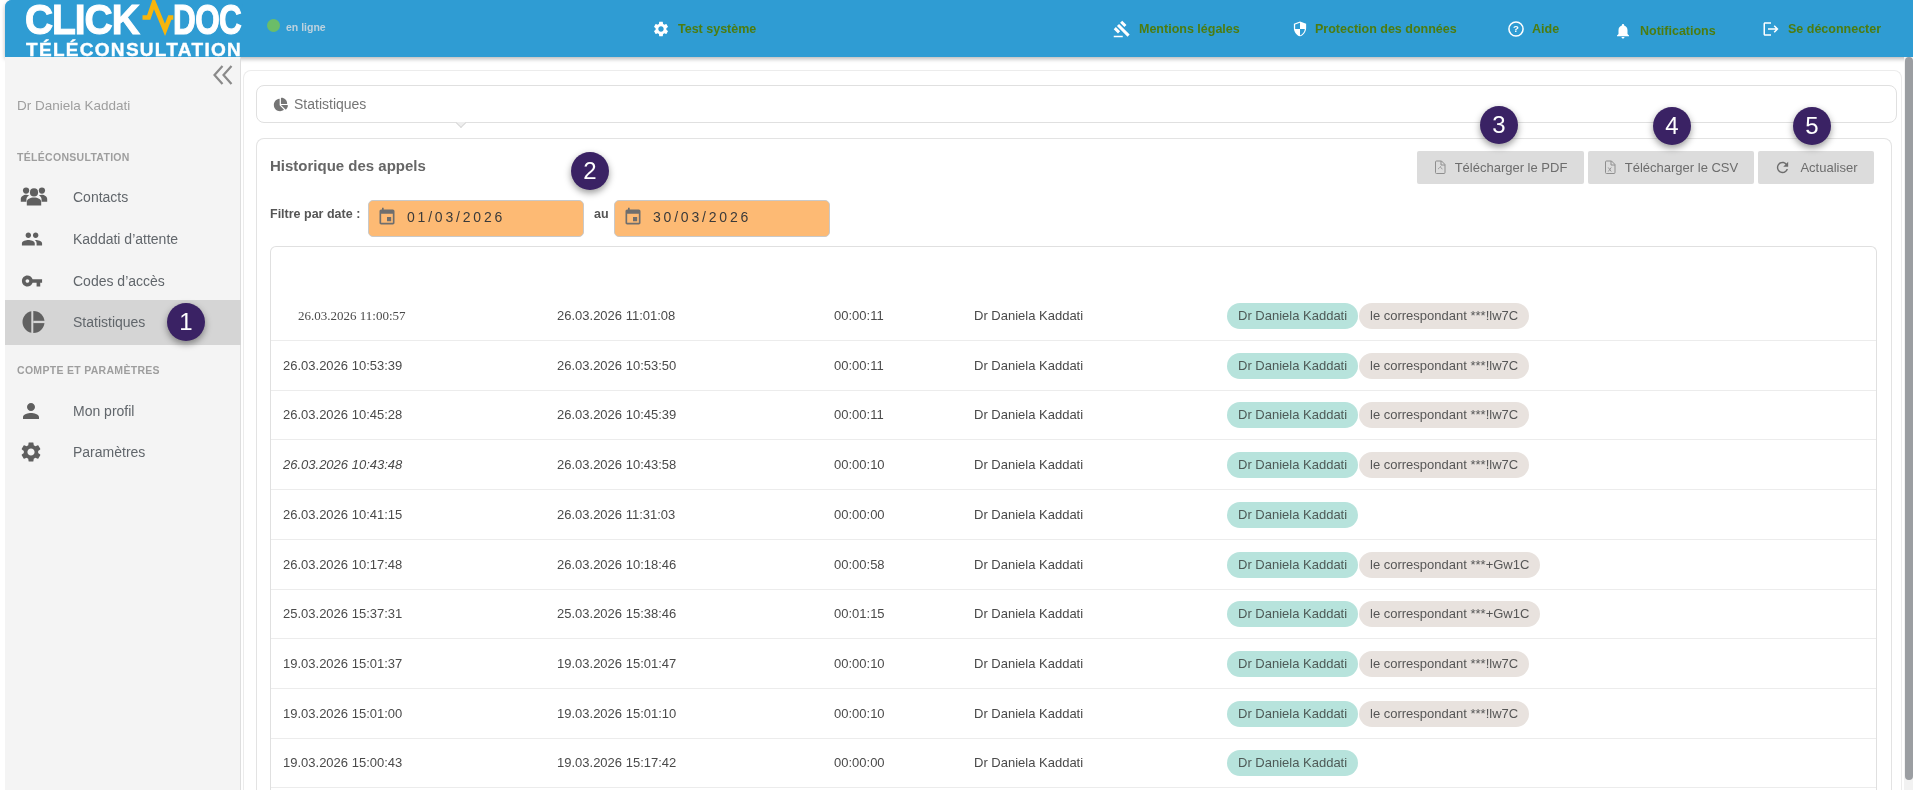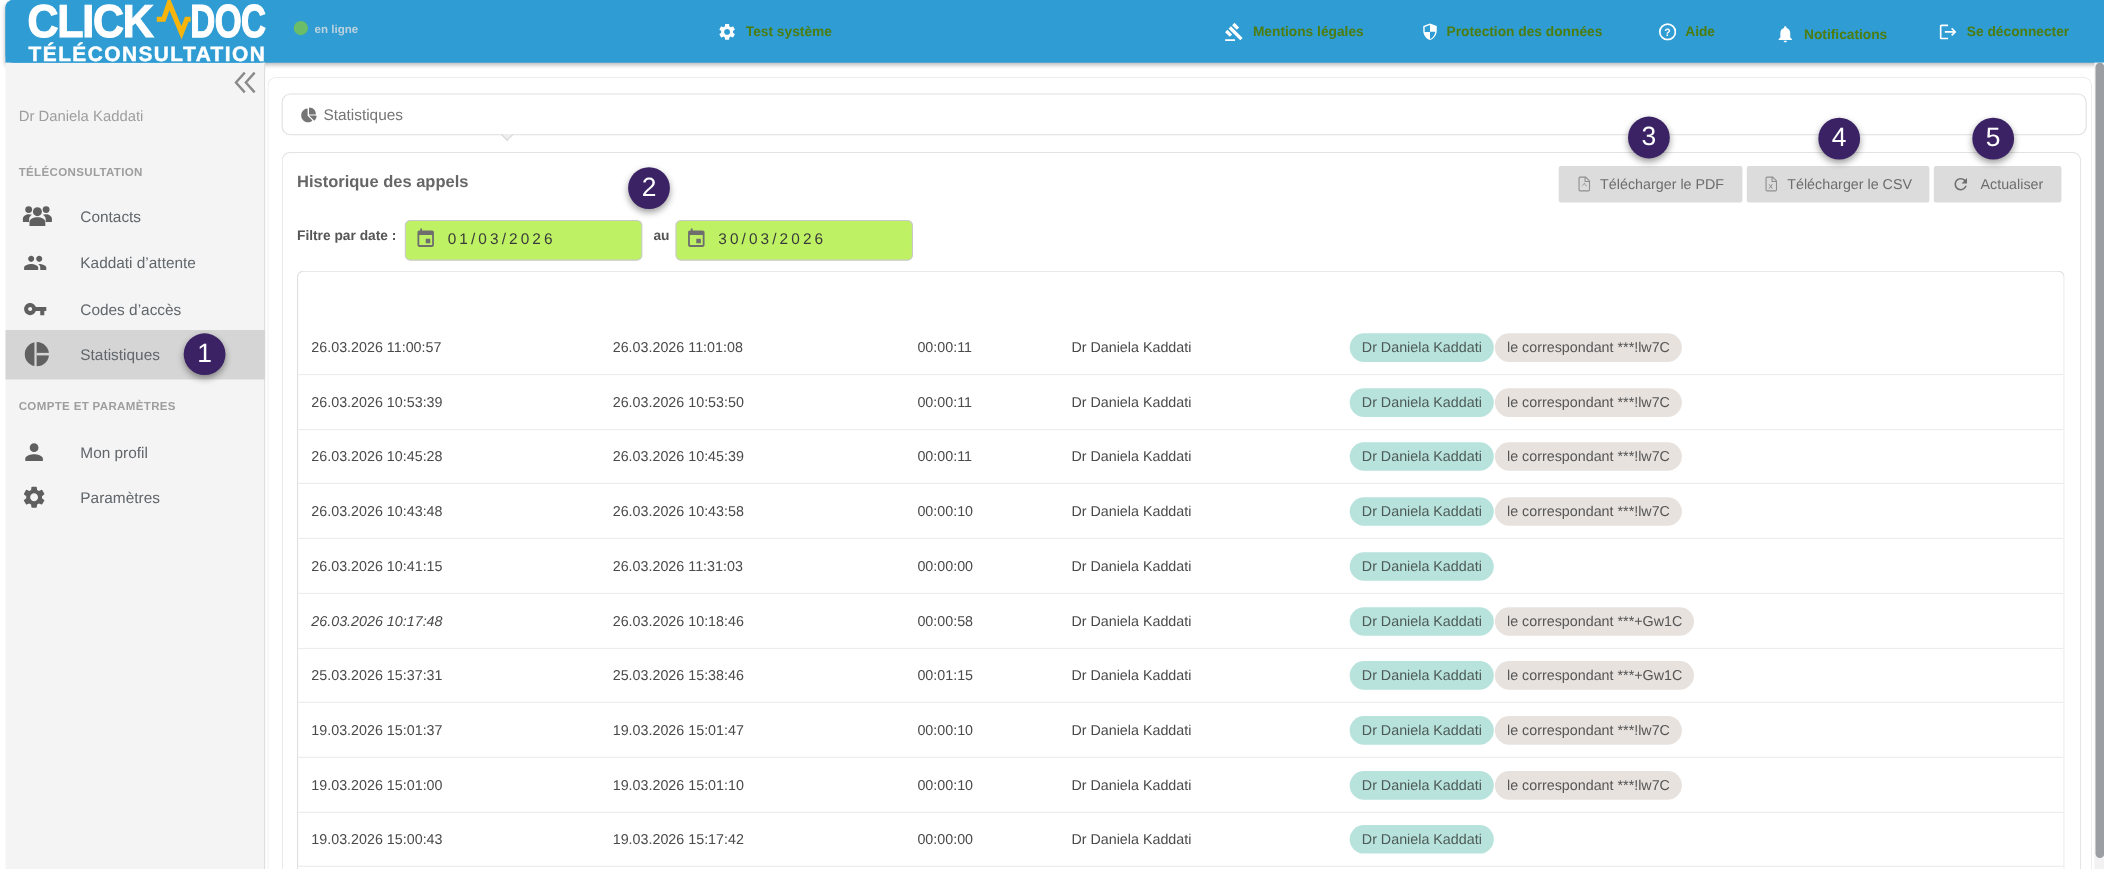--- a/index.html
+++ b/index.html
@@ -35,21 +35,21 @@
 #tab1 svg { margin-left:16px; }
 #tab1 span { margin-left:6px; font-size:14px; color:#757575; }
 #tab2 { position:absolute; left:119px; top:0; width:172px; height:36px; background:#efefef; display:flex; align-items:center; white-space:nowrap; }
 #tab2 svg { margin-left:17px; }
 #tab2 span { margin-left:4px; font-size:13.5px; color:#1f1f1f; }
 #notchwrap { position:absolute; left:451px; top:122px; width:20px; height:9px; overflow:hidden; z-index:3; }
 #notch { position:absolute; left:5px; top:-6px; width:10px; height:10px; background:#efefef; border-right:1px solid #d8d8d8; border-bottom:1px solid #d8d8d8; transform:rotate(45deg); }
 #card { position:absolute; left:256px; top:138px; width:1636px; height:660px; background:#fff; border:1px solid #e3e3e3; border-bottom:none; border-radius:8px 8px 0 0; }
 #title { position:absolute; left:270px; top:157px; font-size:15px; font-weight:bold; color:#666; }
 #filterlbl { position:absolute; left:270px; top:207px; font-size:12.5px; font-weight:bold; color:#555; }
-.dateinput { position:absolute; top:200px; width:216px; height:37px; border:1px solid #c9c9c9; border-radius:5px; background:#bef264; }
+.dateinput { position:absolute; top:200px; width:216px; height:37px; border:1px solid #c9c9c9; border-radius:5px; background:#fdba74; }
 .dateinput svg { position:absolute; left:8px; top:6px; }
 .dateinput span { position:absolute; left:38px; top:8px; font-size:14px; letter-spacing:2.8px; color:#3a3a3a; }
 #aulbl { position:absolute; left:594px; top:207px; font-size:12.5px; font-weight:bold; color:#555; }
 .btn { position:absolute; top:151px; height:33px; background:#dcdcdc; border-radius:2px; display:flex; align-items:center; justify-content:center; font-size:13px; color:#6d6d6d; }
 .btn svg { margin-right:9px; }
 
 
 #table { position:absolute; left:270px; top:246px; width:1607px; height:545px; border:1px solid #e0e0e0; border-radius:6px 6px 0 0; border-bottom:none; background:#fff; overflow:hidden; }
 #thead { position:absolute; left:0; top:0; width:1605px; height:44px; background:#f8f9fa; border-bottom:1px solid #e3e3e3; }
 .th { position:absolute; top:0; height:44px; line-height:44px; font-size:13px; font-weight:bold; color:#262626; }
@@ -217,21 +217,21 @@
 </div>
 <div class="btn" style="left:1758px;width:116px;">
   <svg width="17" height="17" viewBox="0 0 24 24" fill="#6d6d6d">
       <path d="M17.65 6.35C16.2 4.9 14.21 4 12 4c-4.42 0-7.99 3.58-7.99 8s3.57 8 7.99 8c3.73 0 6.84-2.55 7.73-6h-2.08c-.82 2.33-3.04 4-5.65 4-3.31 0-6-2.69-6-6s2.69-6 6-6c1.66 0 3.14.69 4.22 1.78L13 11h7V4l-2.35 2.35z"></path>
     </svg>
   <span>Actualiser</span>
 </div>
 
 <div id="table">
 <div class="row" style="top:44px">
-      <div class="cell" style="left:12px;">26.03.2026 11:00:57</div>
+      <div class="cell" style="left:27px;font-family:Liberation Serif, serif;">26.03.2026 11:00:57</div>
       <div class="cell" style="left:286px;">26.03.2026 11:01:08</div>
       <div class="cell" style="left:563px;">00:00:11</div>
       <div class="cell" style="left:703px;">Dr Daniela Kaddati</div>
       <div class="pill pteal" style="left:956px;">Dr Daniela Kaddati</div>
       <div class="pill pgray" style="left:1088px;">le correspondant ***!lw7C</div>
     </div>
     <div class="row" style="top:93.7px">
       <div class="cell" style="left:12px;text-align:center;">26.03.2026 10:53:39</div>
       <div class="cell" style="left:286px;">26.03.2026 10:53:50</div>
       <div class="cell" style="left:563px;">00:00:11</div>
@@ -241,36 +241,36 @@
     </div>
     <div class="row" style="top:143.4px">
       <div class="cell" style="left:12px;">26.03.2026 10:45:28</div>
       <div class="cell" style="left:286px;">26.03.2026 10:45:39</div>
       <div class="cell" style="left:563px;">00:00:11</div>
       <div class="cell" style="left:703px;">Dr Daniela Kaddati</div>
       <div class="pill pteal" style="left:956px;">Dr Daniela Kaddati</div>
       <div class="pill pgray" style="left:1088px;">le correspondant ***!lw7C</div>
     </div>
     <div class="row" style="top:193.10000000000002px">
-      <div class="cell" style="left:12px;">26.03.2026 10:43:48</div>
+      <div class="cell" style="left:12px;font-style:italic;">26.03.2026 10:43:48</div>
       <div class="cell" style="left:286px;">26.03.2026 10:43:58</div>
       <div class="cell" style="left:563px;">00:00:10</div>
       <div class="cell" style="left:703px;">Dr Daniela Kaddati</div>
       <div class="pill pteal" style="left:956px;">Dr Daniela Kaddati</div>
       <div class="pill pgray" style="left:1088px;">le correspondant ***!lw7C</div>
     </div>
     <div class="row" style="top:242.8px">
       <div class="cell" style="left:12px;">26.03.2026 10:41:15</div>
       <div class="cell" style="left:286px;">26.03.2026 11:31:03</div>
       <div class="cell" style="left:563px;">00:00:00</div>
       <div class="cell" style="left:703px;">Dr Daniela Kaddati</div>
       <div class="pill pteal" style="left:956px;">Dr Daniela Kaddati</div>
     </div>
     <div class="row" style="top:292.5px">
-      <div class="cell" style="left:12px;font-style:italic;">26.03.2026 10:17:48</div>
+      <div class="cell" style="left:12px;">26.03.2026 10:17:48</div>
       <div class="cell" style="left:286px;">26.03.2026 10:18:46</div>
       <div class="cell" style="left:563px;">00:00:58</div>
       <div class="cell" style="left:703px;">Dr Daniela Kaddati</div>
       <div class="pill pteal" style="left:956px;">Dr Daniela Kaddati</div>
       <div class="pill pgray" style="left:1088px;">le correspondant ***+Gw1C</div>
     </div>
     <div class="row" style="top:342.20000000000005px">
       <div class="cell" style="left:12px;">25.03.2026 15:37:31</div>
       <div class="cell" style="left:286px;">25.03.2026 15:38:46</div>
       <div class="cell" style="left:563px;">00:01:15</div>

